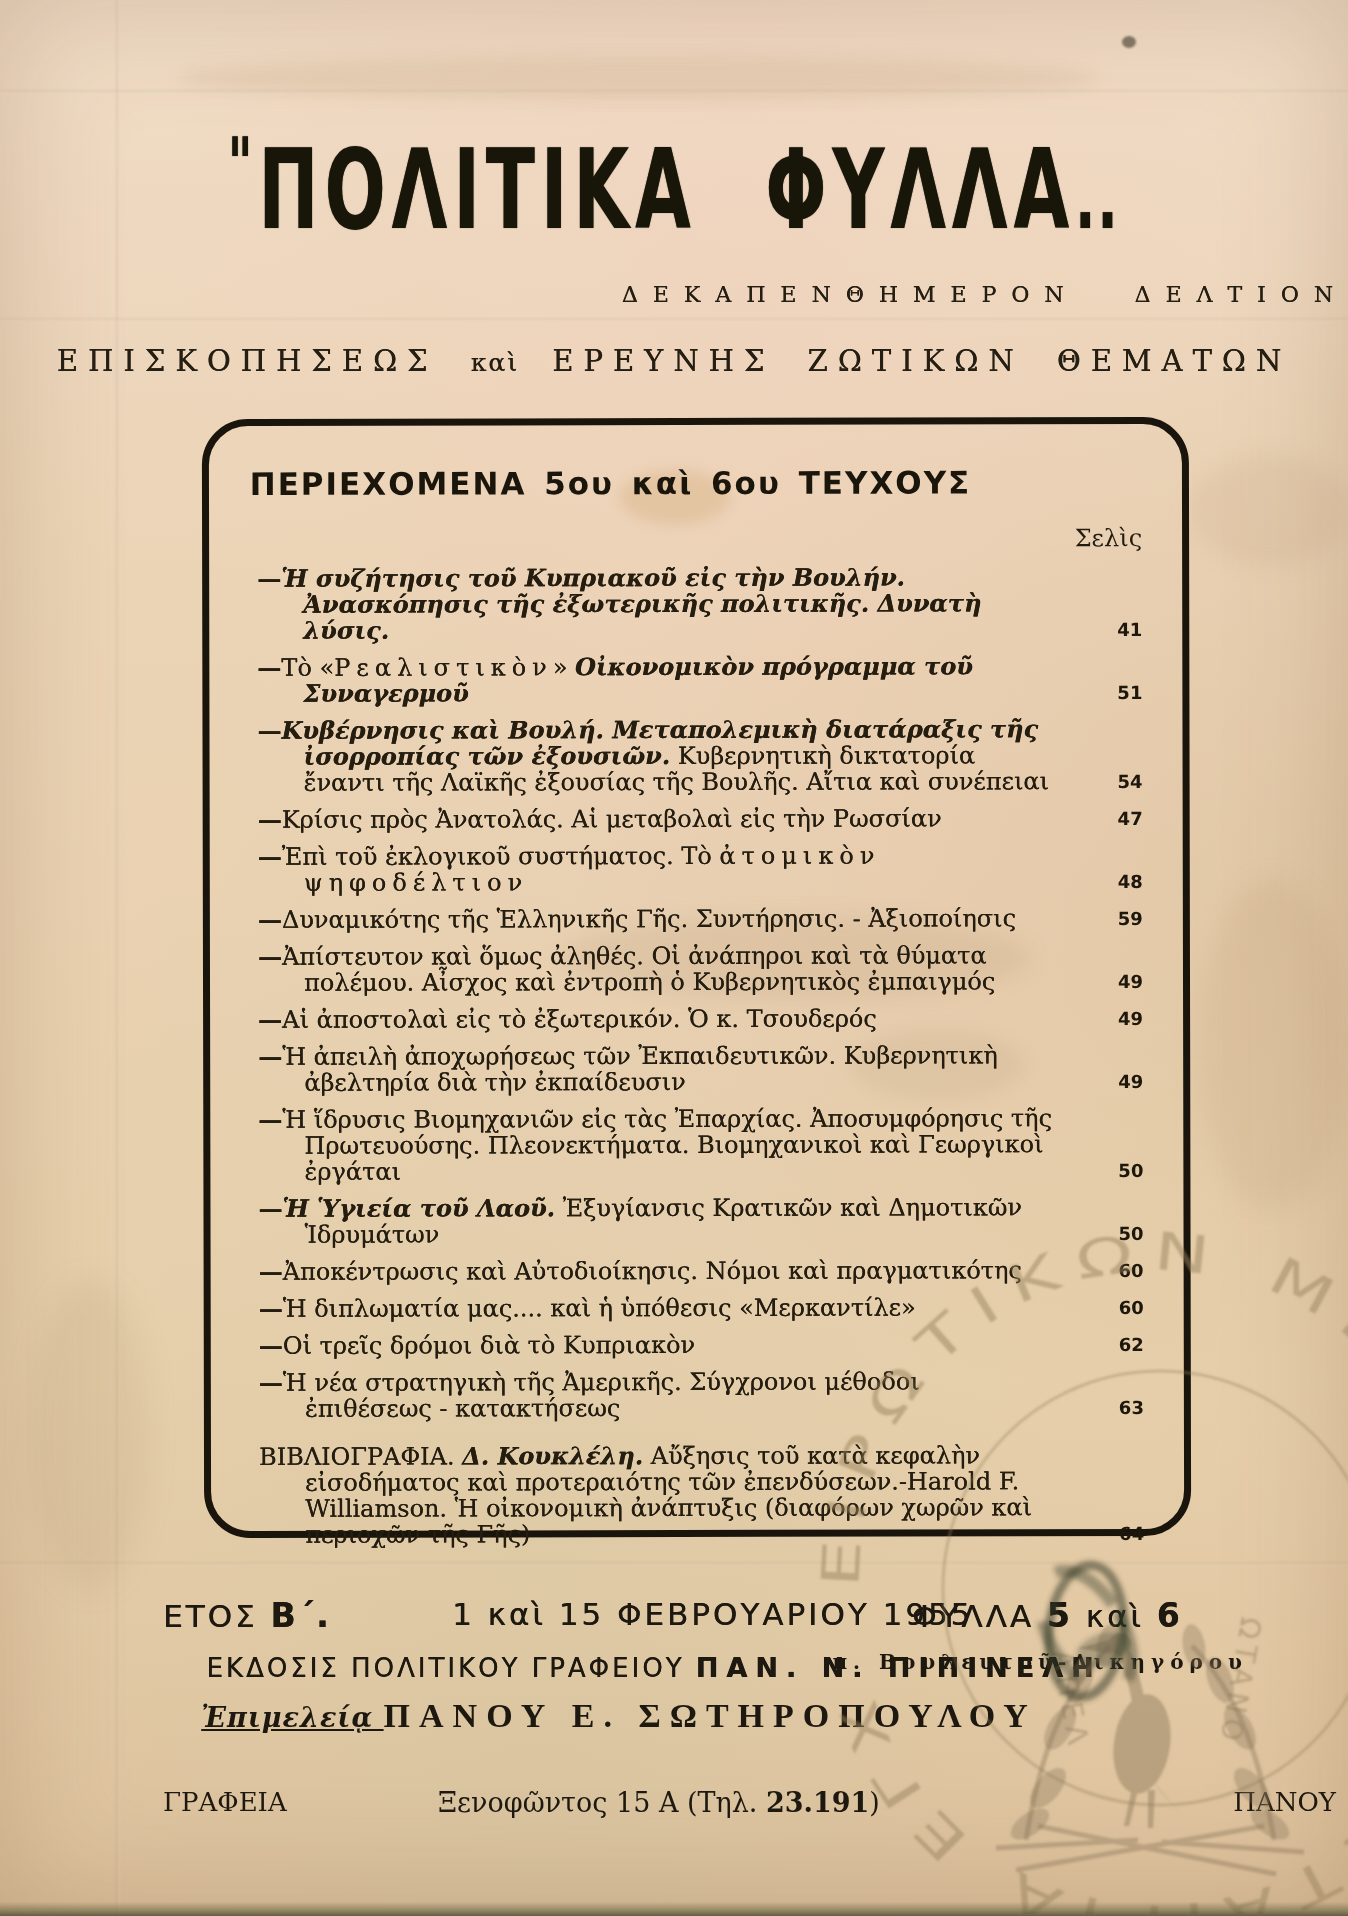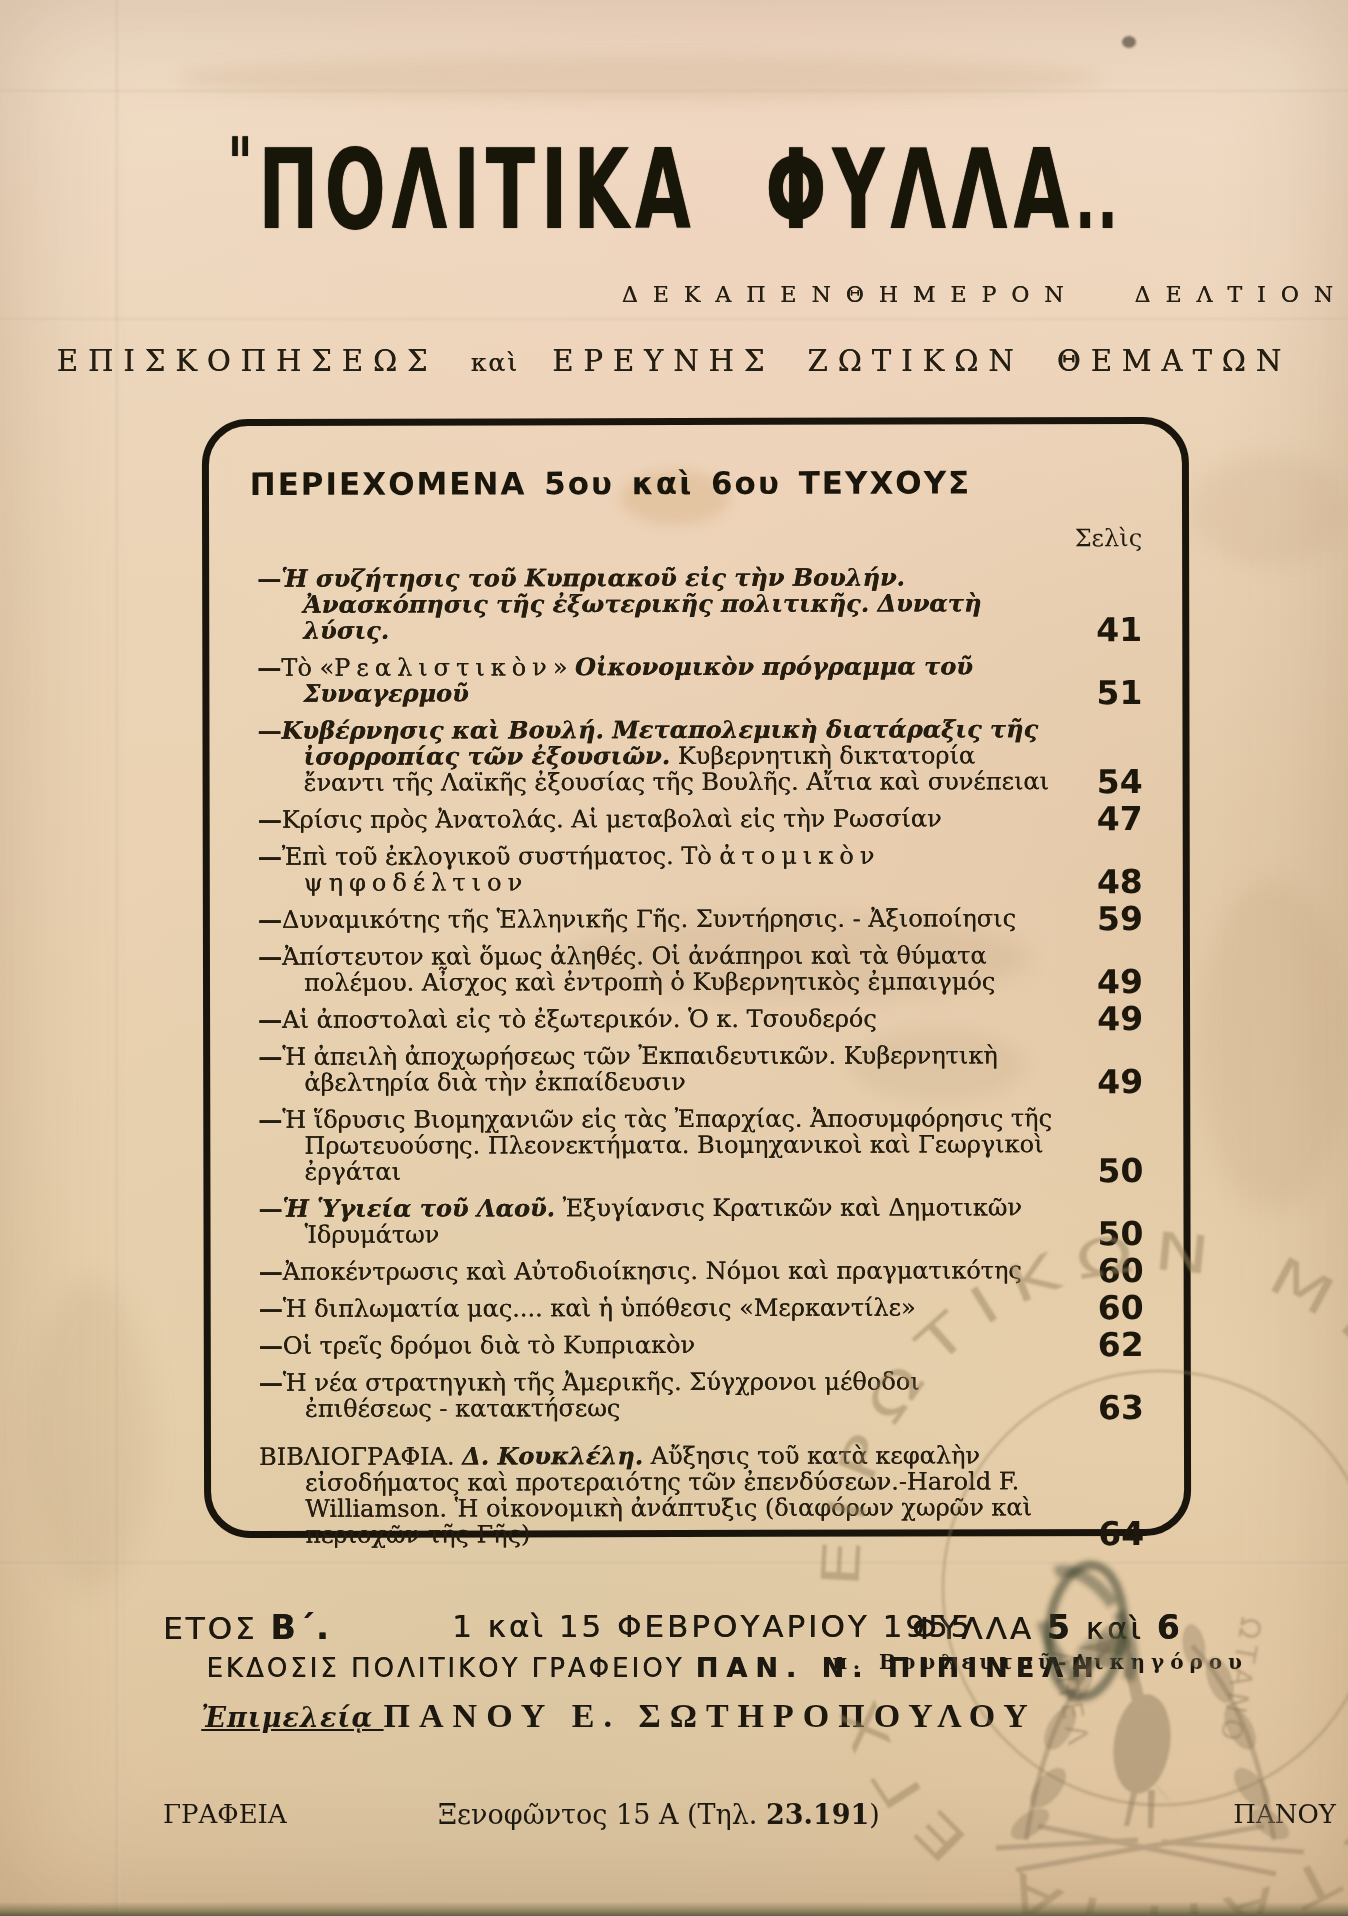--- a/index.html
+++ b/index.html
@@ -37,28 +37,28 @@
   .toc-box{position:absolute; left:203px; top:418px; width:987px; height:1119px; box-sizing:border-box;
     border:7px solid #19150c; border-radius:46px; transform:rotate(-0.12deg); padding:40px 40px 0 0;}
   .toc-heading{text-align:center; padding-right:130px; font-family:"DejaVu Sans", sans-serif; font-weight:bold;
     font-size:31px; letter-spacing:2px; word-spacing:5px; color:#1b160c;}
   .toc-selis{text-align:right; margin-top:24px; font-size:24px; color:#221c10;}
   .toc-list{margin-top:12px;}
   .entry{display:flex; align-items:flex-end; margin-left:48px; margin-bottom:11px;}
   .entry .txt{width:748px; flex:none; padding-left:46px; text-indent:-46px;
     font-size:24px; line-height:26px; color:#241d10; text-shadow:0.2px 0 0 #241d10;}
   .entry .dash{font-weight:bold;}
-  .entry .pg{margin-left:auto; font-family:"DejaVu Sans", sans-serif; font-weight:bold; font-size:33px;
+  .entry .pg{margin-left:auto; font-family:"DejaVu Sans", sans-serif; font-weight:bold; font-size:18px;
     line-height:25px; color:#1d170c;}
   .bi{font-weight:bold; font-style:italic;}
   .sp{letter-spacing:6px;}
   .entry.biblio{margin-top:22px;}
   
   .fr{position:absolute; left:0; right:0; color:#1d1810; white-space:nowrap;}
-  .fr .abs{position:absolute;margin-top:12px;}
+  .fr .abs{position:absolute;}
   .row1{top:1596px; font-family:"DejaVu Sans", sans-serif; font-size:31px; letter-spacing:3px; text-shadow:0.4px 0 0 #1d1810;}
   .row1 b{font-size:33px;}
   .row2{top:1652px; text-align:center; font-family:"DejaVu Sans", sans-serif; font-size:26px; letter-spacing:3px; padding-right:40px; text-shadow:0.3px 0 0 #1d1810;}
   .row2 .bold-name{font-weight:bold; font-size:27px; letter-spacing:8px;}
   .row3{top:1697px; text-align:center; padding-right:110px;}
   .row3 .lead{font-style:italic; font-weight:bold; font-size:27px; letter-spacing:1px;text-decoration:underline;}
   .row3 .name{font-family:Liberation Serif, serif; font-weight:bold; font-size:34px; letter-spacing:9px;}
   .row4{top:1650px; text-align:right; padding-right:100px; font-weight:bold; font-size:20px; letter-spacing:6px;}
   .row5{top:1787px; font-size:26px;}
   .row5 .center{left:0; right:0; text-align:center; padding-right:30px; font-size:27px;}

